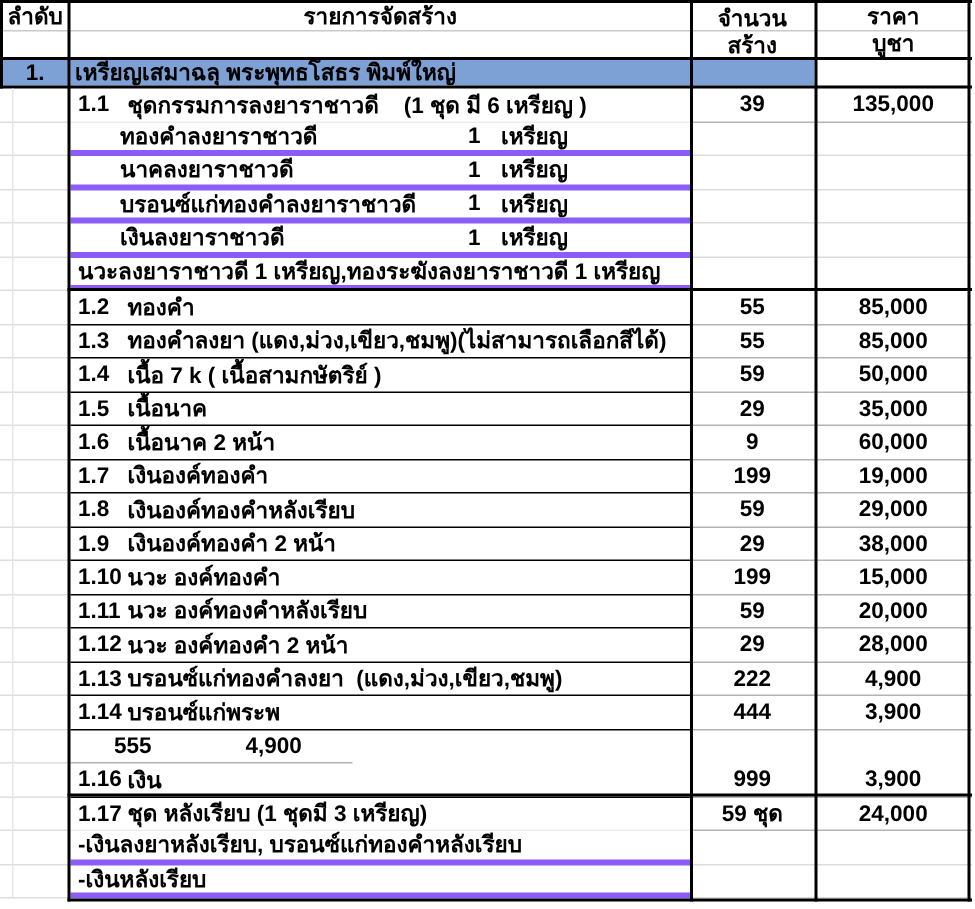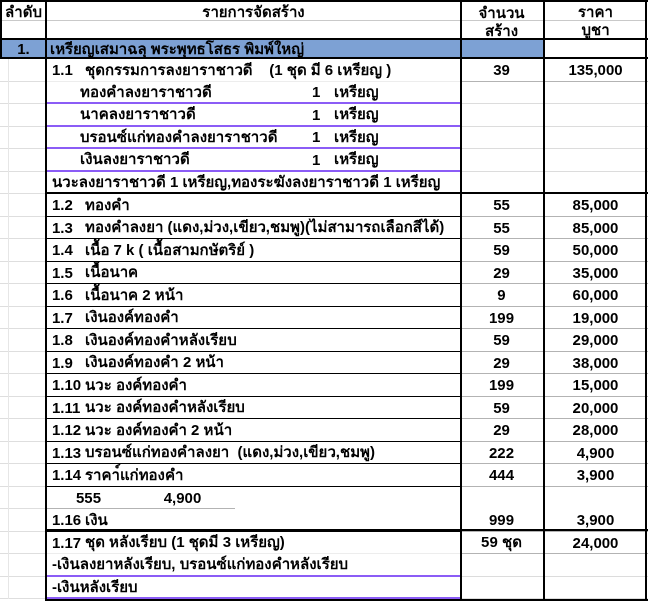--- a/index.html
+++ b/index.html
@@ -27,21 +27,21 @@
   .sec .c2{padding-left:3px;white-space:pre;}
 
   
   .brow{height:22.5px;font-size:15px;}
   .brow .cell{display:flex;align-items:center;justify-content:center;}
   .brow .c1{border-bottom:1px solid #dedede;}
   .brow .c2{justify-content:flex-start;padding-left:5px;white-space:pre;}
   .brow .c3,.brow .c4{border-bottom:1px solid #b3b3b3;}
   .brow.item .c2{border-bottom:1px solid #000;}
   .brow.open .c2{border-bottom:1px solid #ededed;}
-  .brow.sub .c2,.brow.note .c2{border-bottom:2px solid #8b5cf6;}
+  .brow.sub .c2,.brow.note .c2{border-bottom:4px solid #8b5cf6;}
   .brow.sub .c3,.brow.sub .c4,.brow.note .c3,.brow.note .c4{border-bottom:1px solid #dcdcdc;}
   .no-span{flex:0 0 33px;}
   .sub-ind{flex:0 0 28px;}
   .sub-label{flex:0 0 232px;}
   .sub-qty{flex:0 0 22px;}
 
   
   .dl{position:absolute;background:#000;z-index:5;}
   .l-top{left:0;top:0;width:648px;height:2px;}
   .l-hmid{left:2px;top:20px;width:644px;height:1px;background:#c9c9c9;}
@@ -251,21 +251,21 @@
       <span class="no-span">1.13</span>
       <span>บรอนซ์แก่ทองคำลงยา  (แดง,ม่วง,เขียว,ชมพู)</span>
     </div>
     <div class="cell c3">222</div>
     <div class="cell c4">4,900</div>
   </div>
       <div class="row brow item">
     <div class="cell c1"></div>
     <div class="cell c2">
       <span class="no-span">1.14</span>
-      <span>ราคา์แก่ทองคำ</span>
+      <span>บรอนซ์แก่พระพ</span>
     </div>
     <div class="cell c3">444</div>
     <div class="cell c4">3,900</div>
   </div>
       <div class="row brow item">
     <div class="cell c1"></div>
     <div class="cell c3">555</div>
     <div class="cell c4">4,900</div>
   </div>
       <div class="row brow item">

